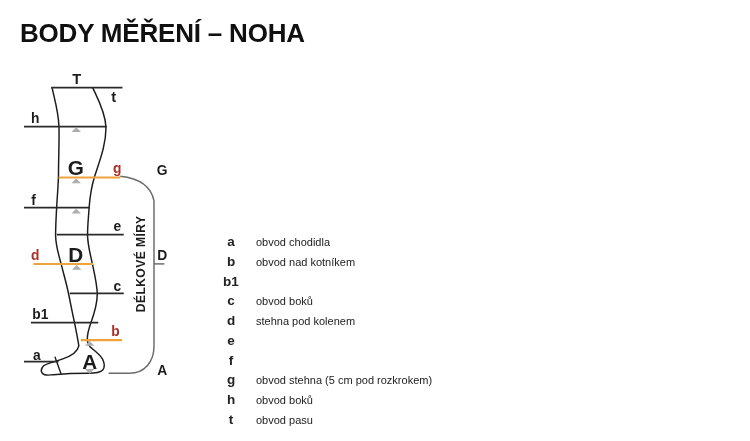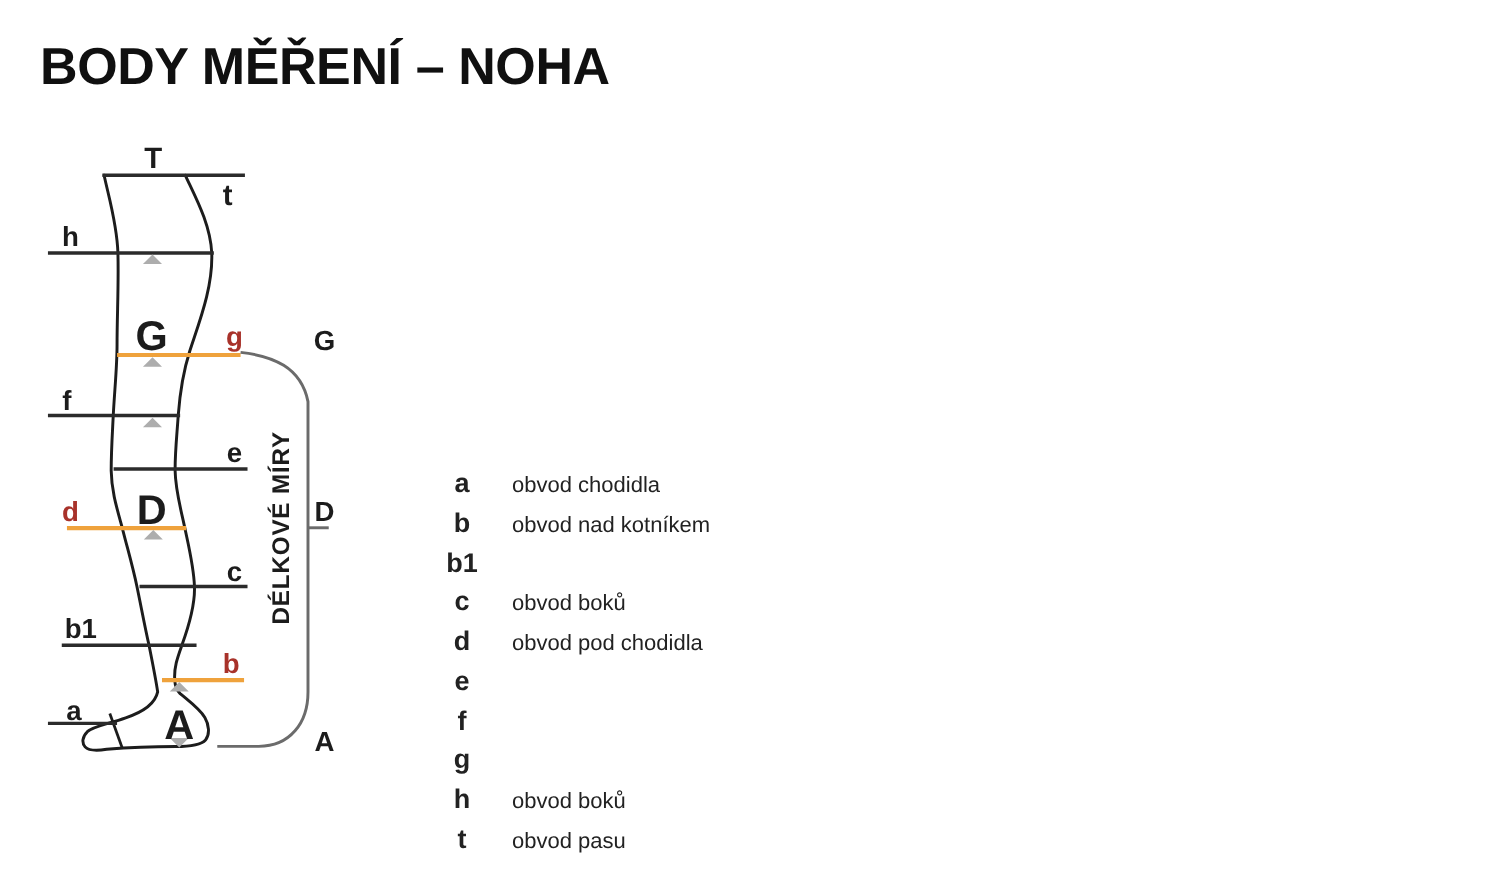--- a/index.html
+++ b/index.html
@@ -133,30 +133,31 @@
     </div>
     <div class="legend-row">
       <span class="legend-key">b1</span>
     </div>
     <div class="legend-row">
       <span class="legend-key">c</span>
       <span class="legend-text">obvod boků</span>
     </div>
     <div class="legend-row">
       <span class="legend-key">d</span>
-      <span class="legend-text">obvod pod chodidla</span>
+      <span class="legend-text">stehna pod kolenem</span>
     </div>
     <div class="legend-row">
       <span class="legend-key">e</span>
     </div>
     <div class="legend-row">
       <span class="legend-key">f</span>
     </div>
     <div class="legend-row">
       <span class="legend-key">g</span>
+      <span class="legend-text">obvod stehna (5 cm pod rozkrokem)</span>
     </div>
     <div class="legend-row">
       <span class="legend-key">h</span>
       <span class="legend-text">obvod boků</span>
     </div>
     <div class="legend-row">
       <span class="legend-key">t</span>
       <span class="legend-text">obvod pasu</span>
     </div>
   </div>

